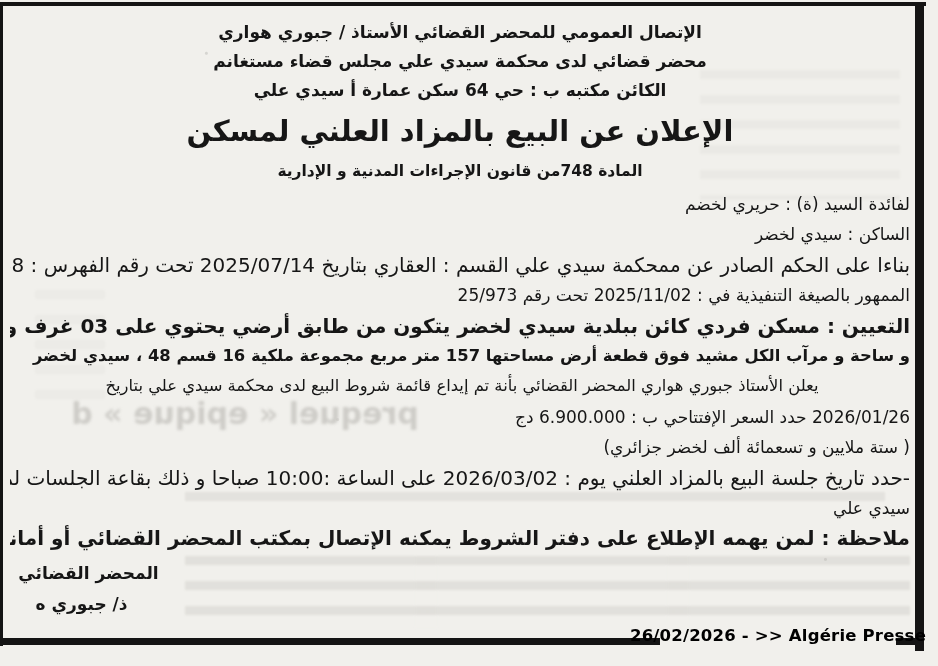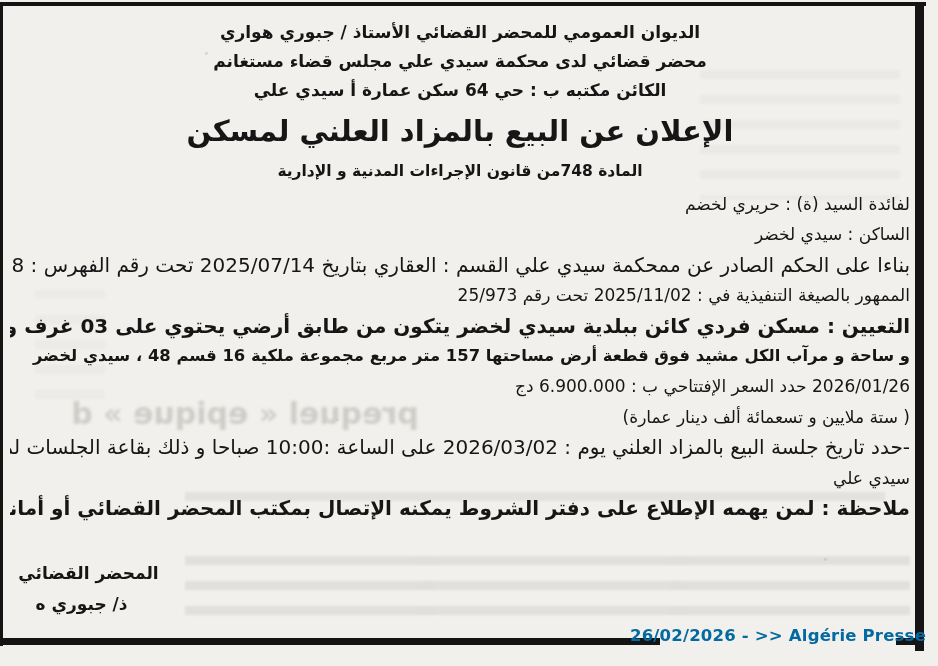--- a/index.html
+++ b/index.html
@@ -65,21 +65,21 @@
   .line.szm{font-size:16.4px;}
   .signature{
     position:absolute;left:6px;top:558px;width:165px;
     direction:rtl;text-align:center;font-weight:bold;
     font-size:17px;line-height:31px;
   }
   .sig-2{padding-right:14px;}
   .footer{
     position:absolute;left:660px;top:622px;width:236px;height:26px;
     display:flex;align-items:center;justify-content:center;
-    font-weight:bold;font-size:16.5px;color:#0369a1;
+    font-weight:bold;font-size:16.5px;color:#000000;
     letter-spacing:.2px;white-space:nowrap;background:#f1f0ec;
   }
 </style>
 </head>
 <body>
 
 <div class="paper"></div>
 
 <div class="bleed-text">prequel « epique » d</div>
 <div class="smudge cols sm1"></div>
@@ -87,36 +87,37 @@
 <div class="smudge sm3"></div>
 <div class="smudge sm4"></div>
 
 <div class="b b-top"></div>
 <div class="b b-left"></div>
 <div class="b b-right"></div>
 <div class="b b-bot-main"></div>
 <div class="b b-bot-right"></div>
 
 <div class="content" lang="ar">
-  <div class="hdr">الديوان العمومي للمحضر القضائي الأستاذ / جبوري هواري</div>
+  <div class="hdr">الإتصال العمومي للمحضر القضائي الأستاذ / جبوري هواري</div>
   <div class="hdr" style="padding-top:0">محضر قضائي لدى محكمة سيدي علي مجلس قضاء مستغانم</div>
   <div class="hdr" style="padding-top:0">الكائن مكتبه ب : حي 64 سكن عمارة أ سيدي علي</div>
 
   <div class="title">الإعلان عن البيع بالمزاد العلني لمسكن</div>
   <div class="subtitle">المادة 748من قانون الإجراءات المدنية و الإدارية</div>
 
   <div class="bodyblk">
     <div class="line">لفائدة السيد (ة) : حريري لخضم</div>
     <div class="line">الساكن : سيدي لخضر</div>
     <div class="line szl">بناءا على الحكم الصادر عن ممحكمة سيدي علي القسم : العقاري بتاريخ 2025/07/14 تحت رقم الفهرس : 25/01188</div>
     <div class="line">الممهور بالصيغة التنفيذية في : 2025/11/02 تحت رقم 25/973</div>
     <div class="line szl bold">التعيين : مسكن فردي كائن ببلدية سيدي لخضر يتكون من طابق أرضي يحتوي على 03 غرف و مطبخ و حمام و مرحاض</div>
     <div class="line szm bold">و ساحة و مرآب الكل مشيد فوق قطعة أرض مساحتها 157 متر مربع مجموعة ملكية 16 قسم 48 ، سيدي لخضر</div>
+    <div class="line c szm">يعلن الأستاذ جبوري هواري المحضر القضائي بأنة تم إيداع قائمة شروط البيع لدى محكمة سيدي علي بتاريخ</div>
     <div class="line">2026/01/26 حدد السعر الإفتتاحي ب : 6.900.000 دج</div>
-    <div class="line">( ستة ملايين و تسعمائة ألف دينار عمارة)</div>
+    <div class="line">( ستة ملايين و تسعمائة ألف لخضر جزائري)</div>
     <div class="line szl">-حدد تاريخ جلسة البيع بالمزاد العلني يوم : 2026/03/02 على الساعة :10:00 صباحا و ذلك بقاعة الجلسات لمحكمة</div>
     <div class="line">سيدي علي</div>
     <div class="line szl bold">ملاحظة : لمن يهمه الإطلاع على دفتر الشروط يمكنه الإتصال بمكتب المحضر القضائي أو أمانة ضبط المحكمة .</div>
   </div>
 </div>
 
 <div class="signature" lang="ar">
   <div class="sig-1">المحضر القضائي</div>
   <div class="sig-2">ذ/ جبوري ه</div>
 </div>

